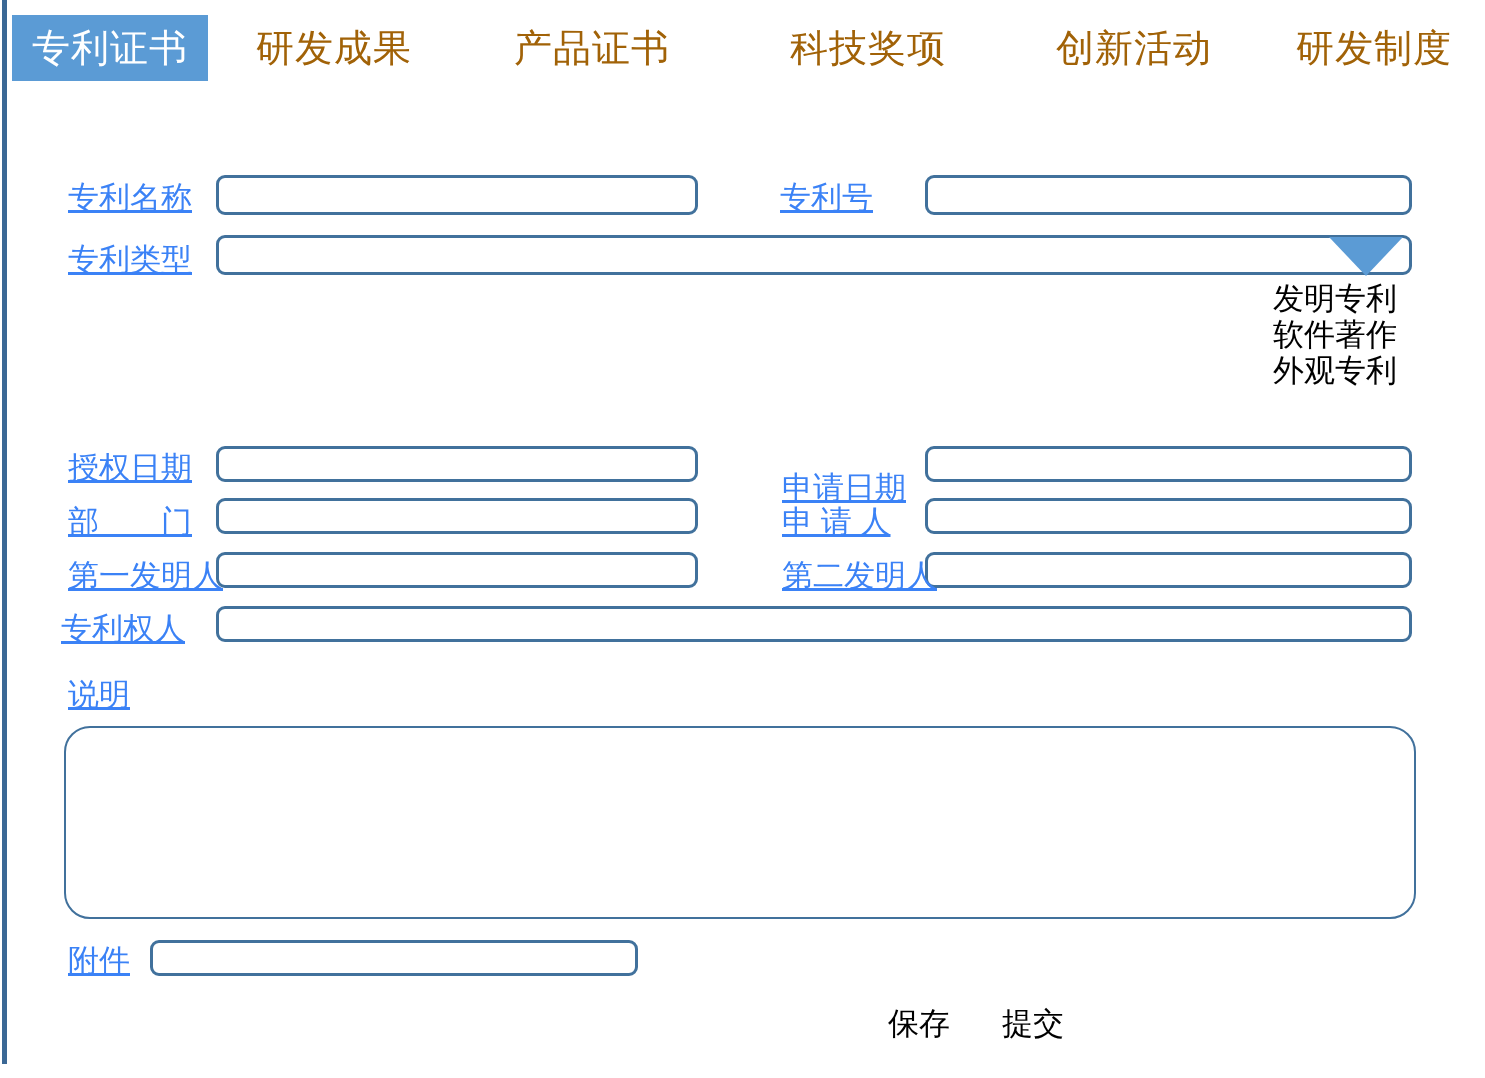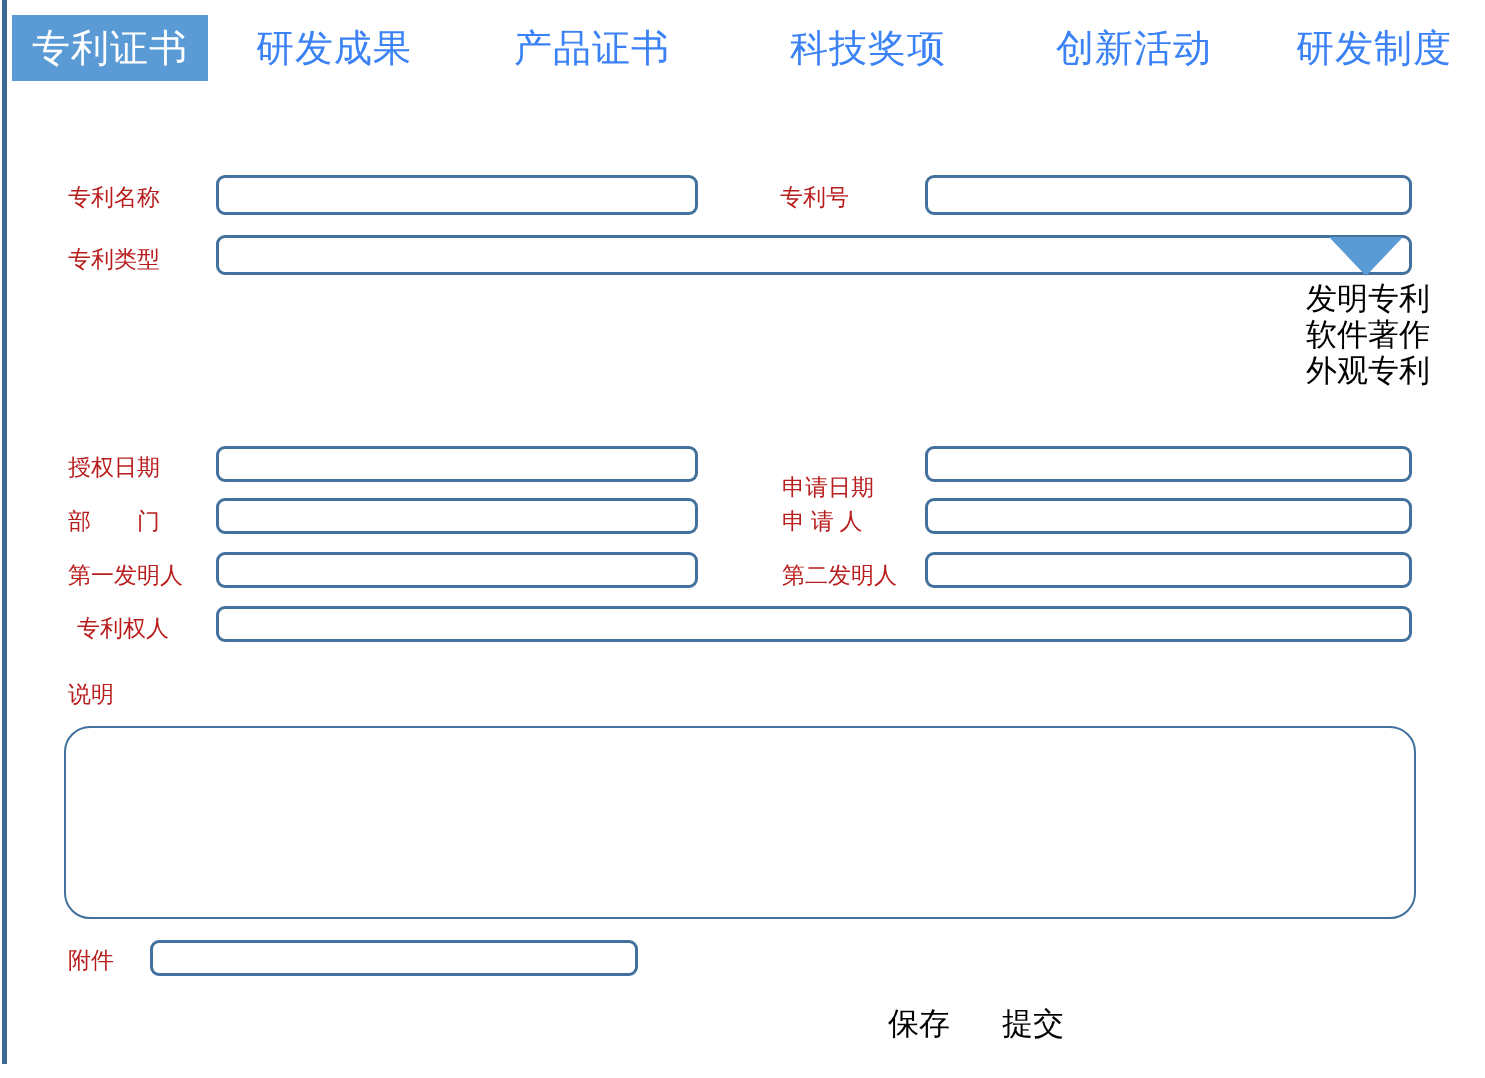--- a/index.html
+++ b/index.html
@@ -39,37 +39,38 @@
     height: 85px;
   }
   .tab {
     position: absolute;
     top: 15px;
     height: 66px;
     line-height: 66px;
     font-size: 38px;
     letter-spacing: 1px;
     white-space: nowrap;
-    color: #3b82f6;
+    color: #a16207;
     text-align: center;
     cursor: pointer;
   }
   .tab.active {
     background: #5B9BD5;
     color: #ffffff;
   }
 
   
   .lbl {
     position: absolute;
-    font-size: 23px;
+    font-size: 31px;
     line-height: 40px;
     height: 40px;
     white-space: pre;
-    color: #b91c1c;
+    color: #3b82f6;
+    text-decoration: underline;
   }
   .box {
     position: absolute;
     box-sizing: border-box;
     background: #ffffff;
     border: 3px solid #41719C;
     border-radius: 9px;
     font-family: "Liberation Serif", "DejaVu Serif", serif;
     font-size: 26px;
     color: #000000;
@@ -109,21 +110,21 @@
     position: absolute;
     font-size: 27px;
     line-height: 36px;
     color: #000000;
     white-space: nowrap;
   }
 
   
   #type-options {
     position: absolute;
-    text-align: right;
+    text-align: center;
   }
   #type-options .opt {
     font-size: 31px;
     line-height: 36px;
     height: 36px;
     white-space: nowrap;
     color: #000000;
     cursor: pointer;
   }
 
@@ -203,21 +204,21 @@
 
   <div class="lbl" style="left:782px; top:502px;">申 请 人</div>
   <input class="box" type="text" style="left: 925px; top: 498px; width: 487px; height: 36px;" placeholder="">
 
   <div class="lbl" style="left:68px; top:556px; z-index:3;">第一发明人</div>
   <input class="box" type="text" style="left: 216px; top: 552px; width: 482px; height: 36px;" placeholder="">
 
   <div class="lbl" style="left:782px; top:556px; z-index:3;text-align:right;">第二发明人</div>
   <input class="box" type="text" style="left: 925px; top: 552px; width: 487px; height: 36px;" placeholder="">
 
-  <div class="lbl" style="left:77px; top:609px;">专利权人</div>
+  <div class="lbl" style="left:61px; top:609px;">专利权人</div>
   <input class="box" type="text" style="left: 216px; top: 606px; width: 1196px; height: 36px;" placeholder="">
 
   <div class="lbl" style="left:68px; top:675px;">说明</div>
   <textarea id="desc-box" style="left: 64px; top: 726px; width: 1352px; height: 193px;" placeholder=""></textarea>
 
   <div class="lbl" style="left:68px; top:941px;">附件</div>
   <input class="box" type="text" style="left: 150px; top: 940px; width: 488px; height: 36px;" placeholder="">
 
   <button class="action" style="left:888px; top:1004px;">保存</button>
   <button class="action" style="left:1002px; top:1004px;">提交</button>

